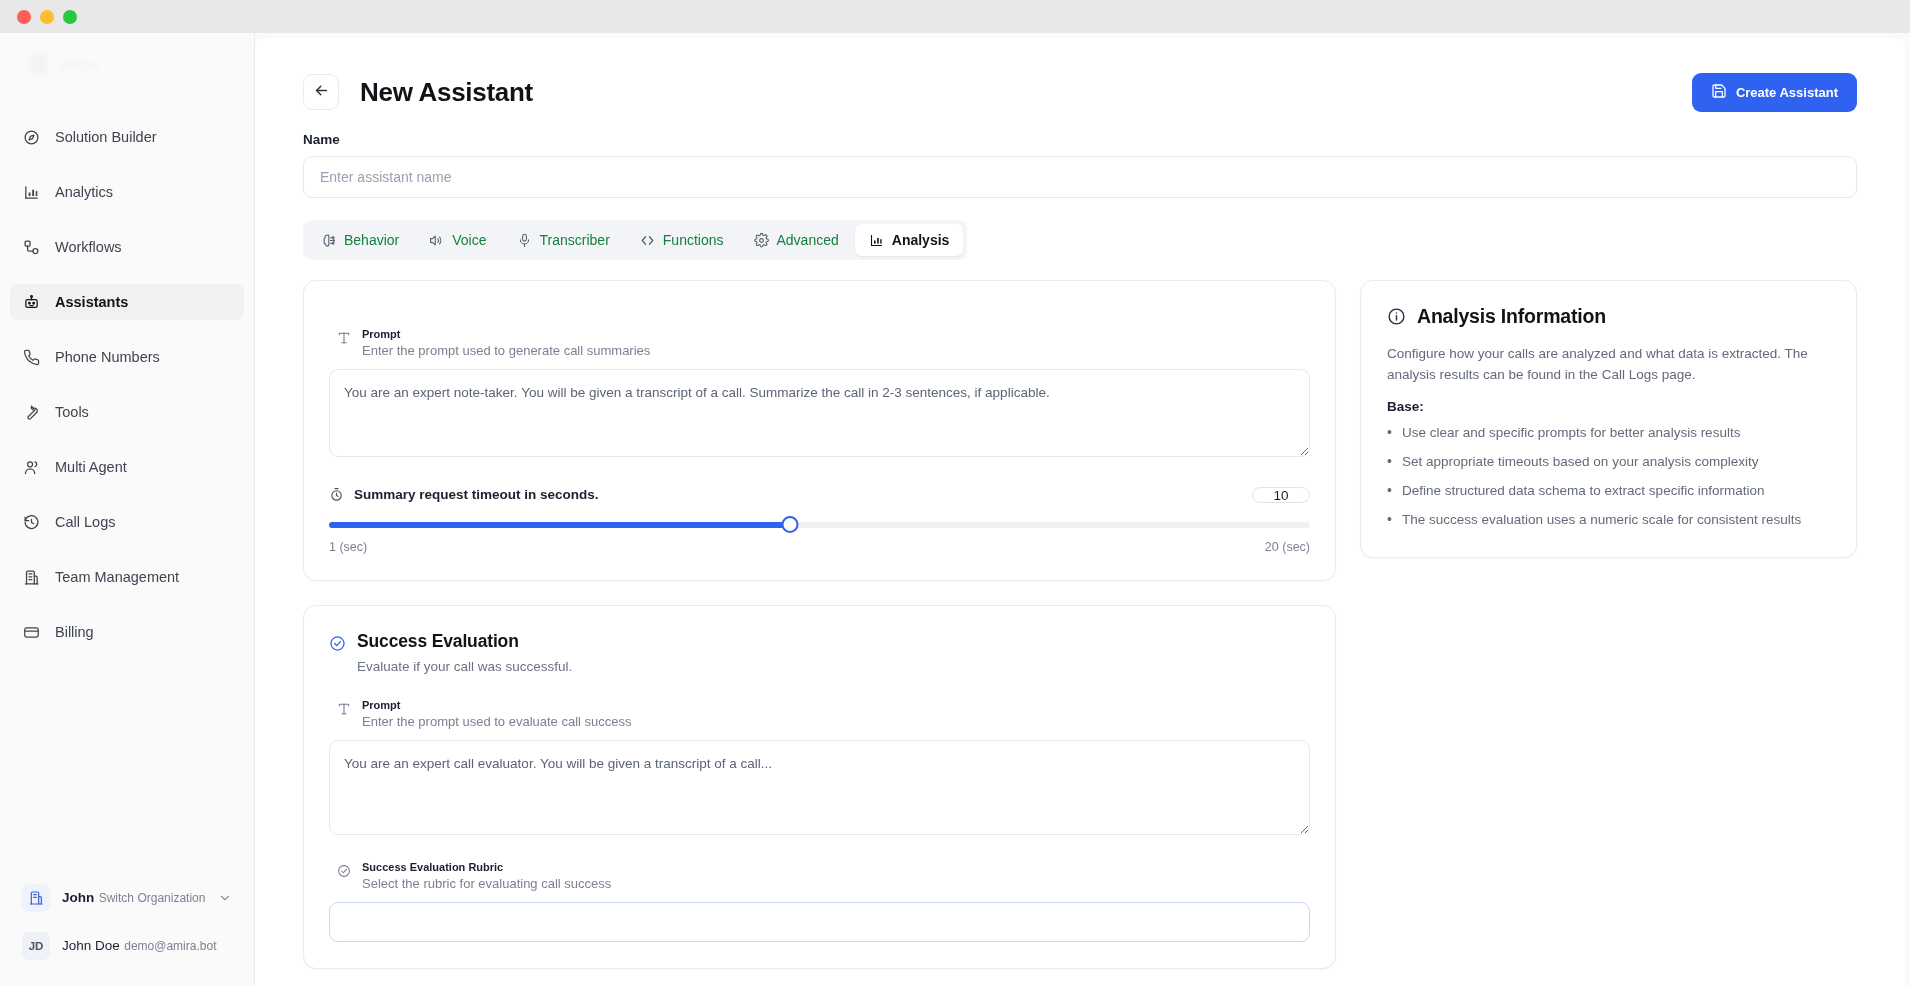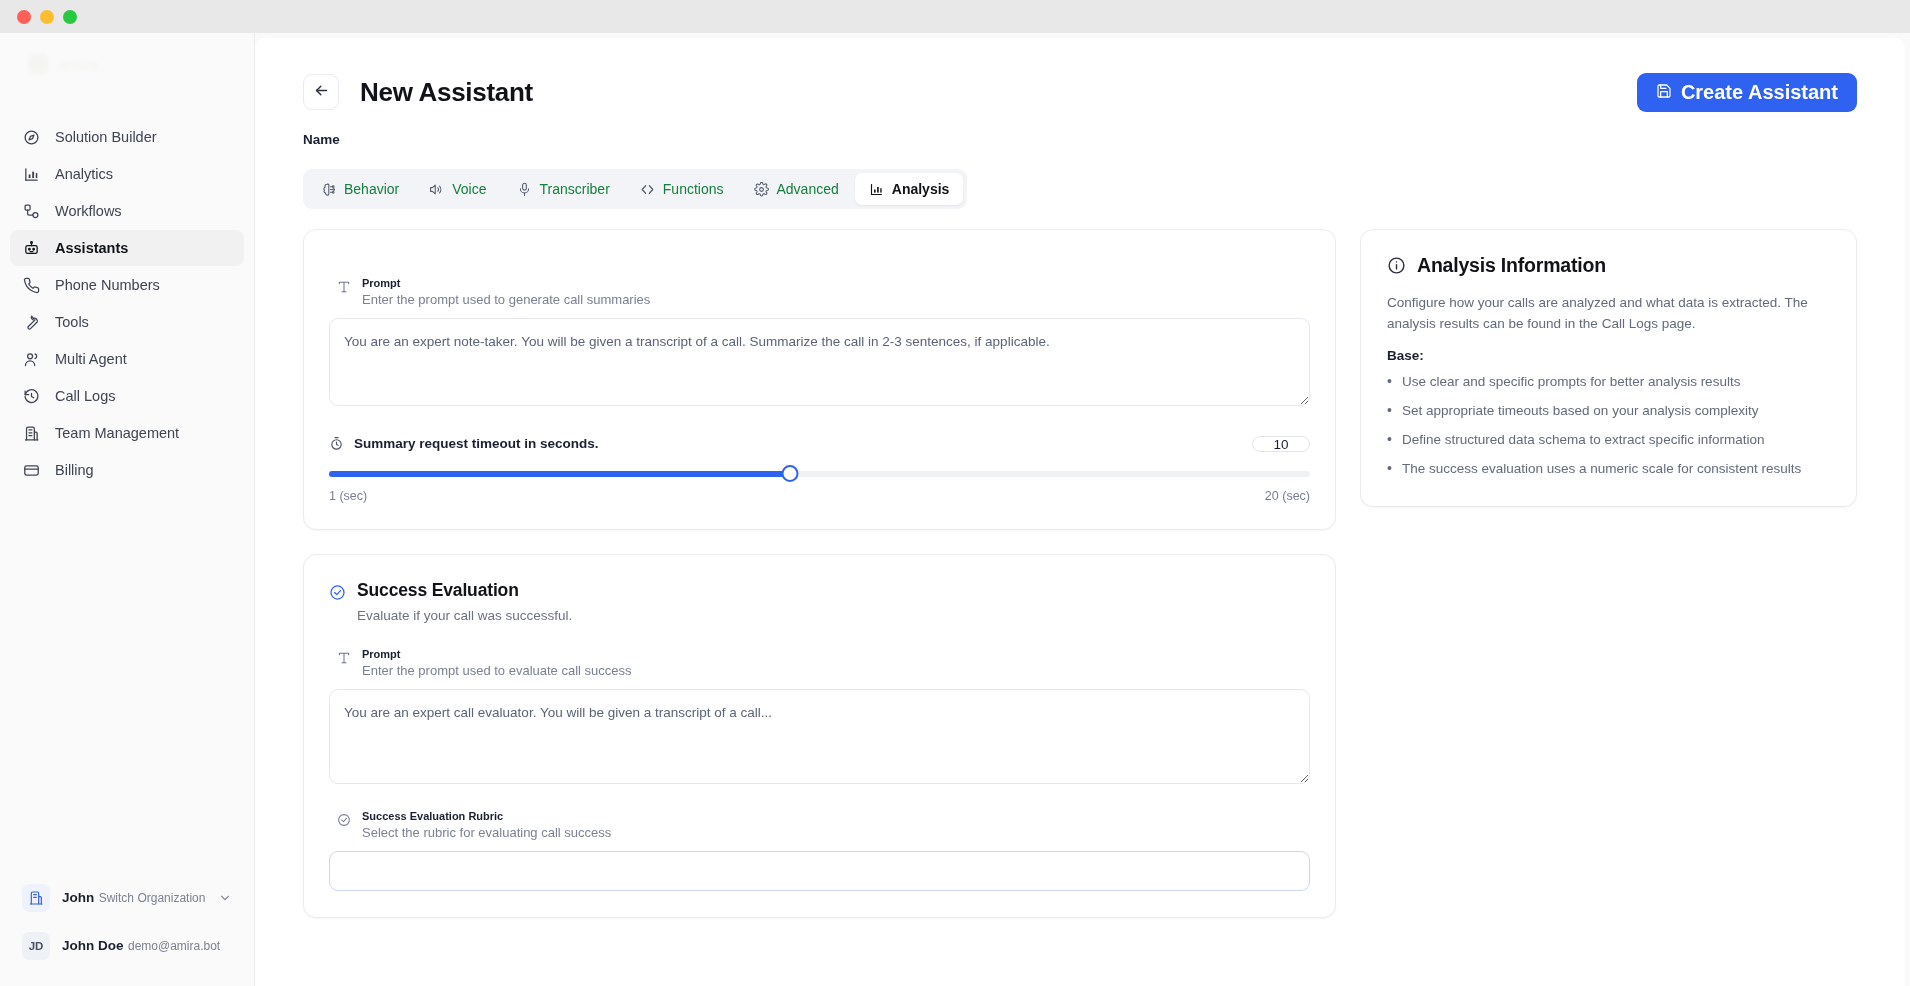--- a/index.html
+++ b/index.html
@@ -51,21 +51,21 @@
     padding-left: 28px; gap: 10px;
     filter: blur(2px);
   }
   #brand-mark {
     width: 20px; height: 20px; border-radius: 5px; background: #9a8f6a;
   }
   #brand-text { font-size: 15px; color: #8a8068; font-weight: 600; }
 
   #nav {
     margin-top: 24px;
-    display: flex; flex-direction: column; gap: 1px;
+    display: flex; flex-direction: column; gap: 19px;
     padding: 0 10px;
   }
   .nav-item {
     display: flex; align-items: center; gap: 15px;
     height: 36px;
     padding: 0 12px;
     border-radius: 8px;
     color: #3f4451;
     font-size: 14.5px;
     cursor: pointer;
@@ -105,21 +105,21 @@
   #user-row {
     display: flex; align-items: center; gap: 12px;
     padding: 8px 10px; margin-top: 4px; border-radius: 9px; cursor: pointer;
   }
   #user-avatar {
     width: 28px; height: 28px; border-radius: 7px;
     background: #eef1f6; color: #4a5162;
     display: flex; align-items: center; justify-content: center;
     font-size: 11.5px; font-weight: 600; flex: 0 0 28px;
   }
-  #user-name { font-size: 13.5px; font-weight: 700; color: #1b2030; line-height: 1.35; }
+  #user-name { font-size: 13.5px; font-weight: 400; color: #1b2030; line-height: 1.35; }
   #user-email { font-size: 12px; color: #7c8291; line-height: 1.35; }
 
   
   #content-shell {
     flex: 1;
     background: #ffffff;
     margin: 5px 5px 0 0;
     border-radius: 11px 11px 0 0;
     overflow: hidden;
     position: relative;
@@ -147,21 +147,21 @@
     margin-left: 21px;
     font-size: 26px; font-weight: 700; color: #111318;
     letter-spacing: -0.3px;
   }
   #create-button {
     margin-left: auto;
     display: flex; align-items: center; gap: 9px;
     background: #2f62f1; color: #fff;
     border: none; border-radius: 9px;
     padding: 0 19px; height: 39px;
-    font-size: 20px; font-weight: 600;
+    font-size: 13px; font-weight: 600;
     font-family: "Liberation Sans", sans-serif;
     cursor: pointer;
   }
   #create-button svg { width: 16px; height: 16px; }
 
   #name-label {
     margin-top: 20px;
     font-size: 13.5px; font-weight: 700; color: #1b2030;
   }
   #name-input {
@@ -507,20 +507,21 @@
                   <path d="M19 21H5a2 2 0 0 1-2-2V5a2 2 0 0 1 2-2h11l5 5v11a2 2 0 0 1-2 2z"></path>
                   <polyline points="17 21 17 13 7 13 7 21"></polyline>
                   <polyline points="7 3 7 8 15 8"></polyline>
                 </svg>
             </span>
             <span>Create Assistant</span>
           </button>
         </div>
 
         <div id="name-label">Name</div>
+        <input id="name-input" type="text" placeholder="Enter assistant name" style="">
 
         <div id="tabbar">
           <div class="tab">
             <span class="tab-icon">
               <svg viewBox="0 0 24 24" fill="none" stroke="currentColor" stroke-width="1.7" stroke-linecap="round" stroke-linejoin="round">
                   <path d="M9.5 3.5A3 3 0 0 0 6.8 8 3 3 0 0 0 5.5 13a3 3 0 0 0 2 4.8A2.8 2.8 0 0 0 10.5 21c1.1 0 2-.7 2-1.8V4.8c0-1-.8-1.6-1.9-1.6z"></path>
                   <path d="M15 7.5h2.5M15 12h3M15 16.5h2.5"></path>
                   <circle cx="19.5" cy="7.5" r="1.3"></circle>
                   <circle cx="20.3" cy="12" r="1.3"></circle>
                   <circle cx="19.5" cy="16.5" r="1.3"></circle>

